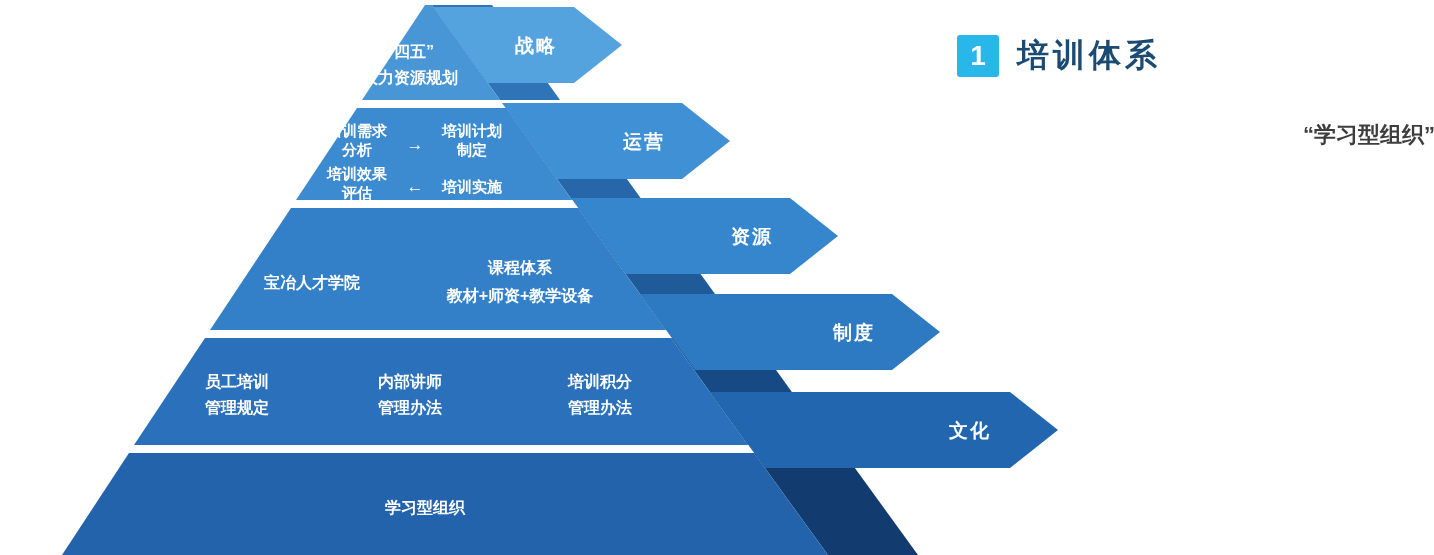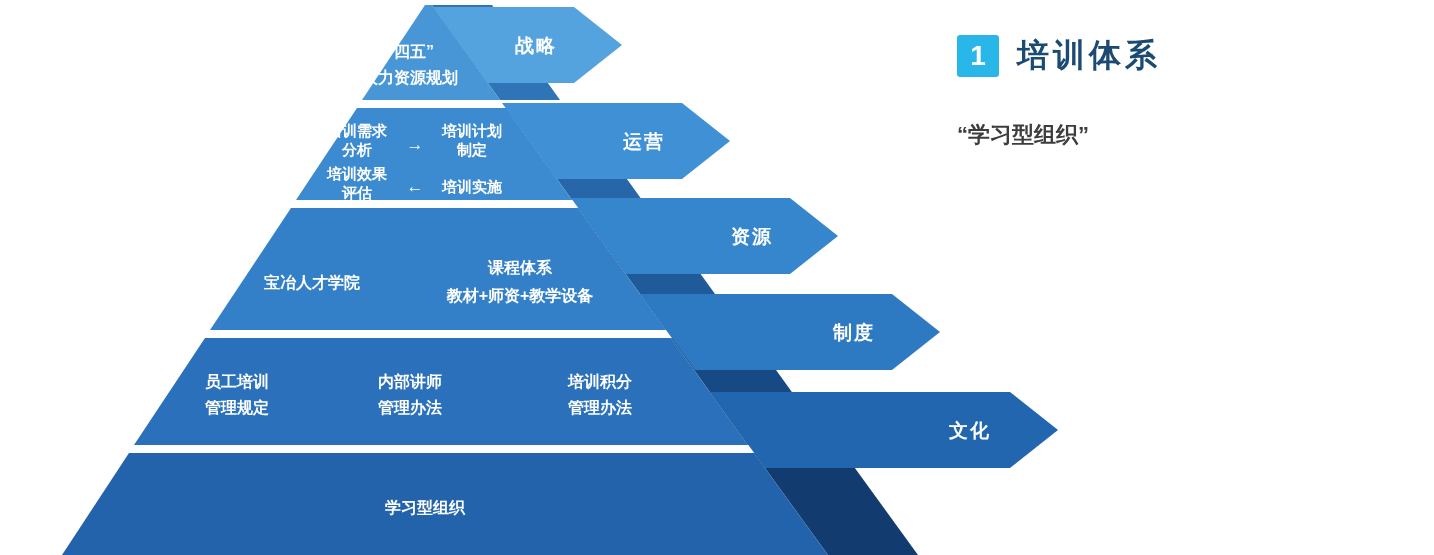--- a/index.html
+++ b/index.html
@@ -40,20 +40,21 @@
   .panel-title {
     font-size: 32px;
     font-weight: 700;
     letter-spacing: 4px;
   }
   .panel-subtitle {
     margin-top: 42px;
     font-size: 22px;
     font-weight: 700;
     color: #3d3d3d;
+    text-align: right;
   }
   .panel-body {
     margin-top: 12px;
     font-size: 19px;
     color: #595959;
     line-height: 1.85;
     text-align: justify;
   }
 </style>
 </head>

